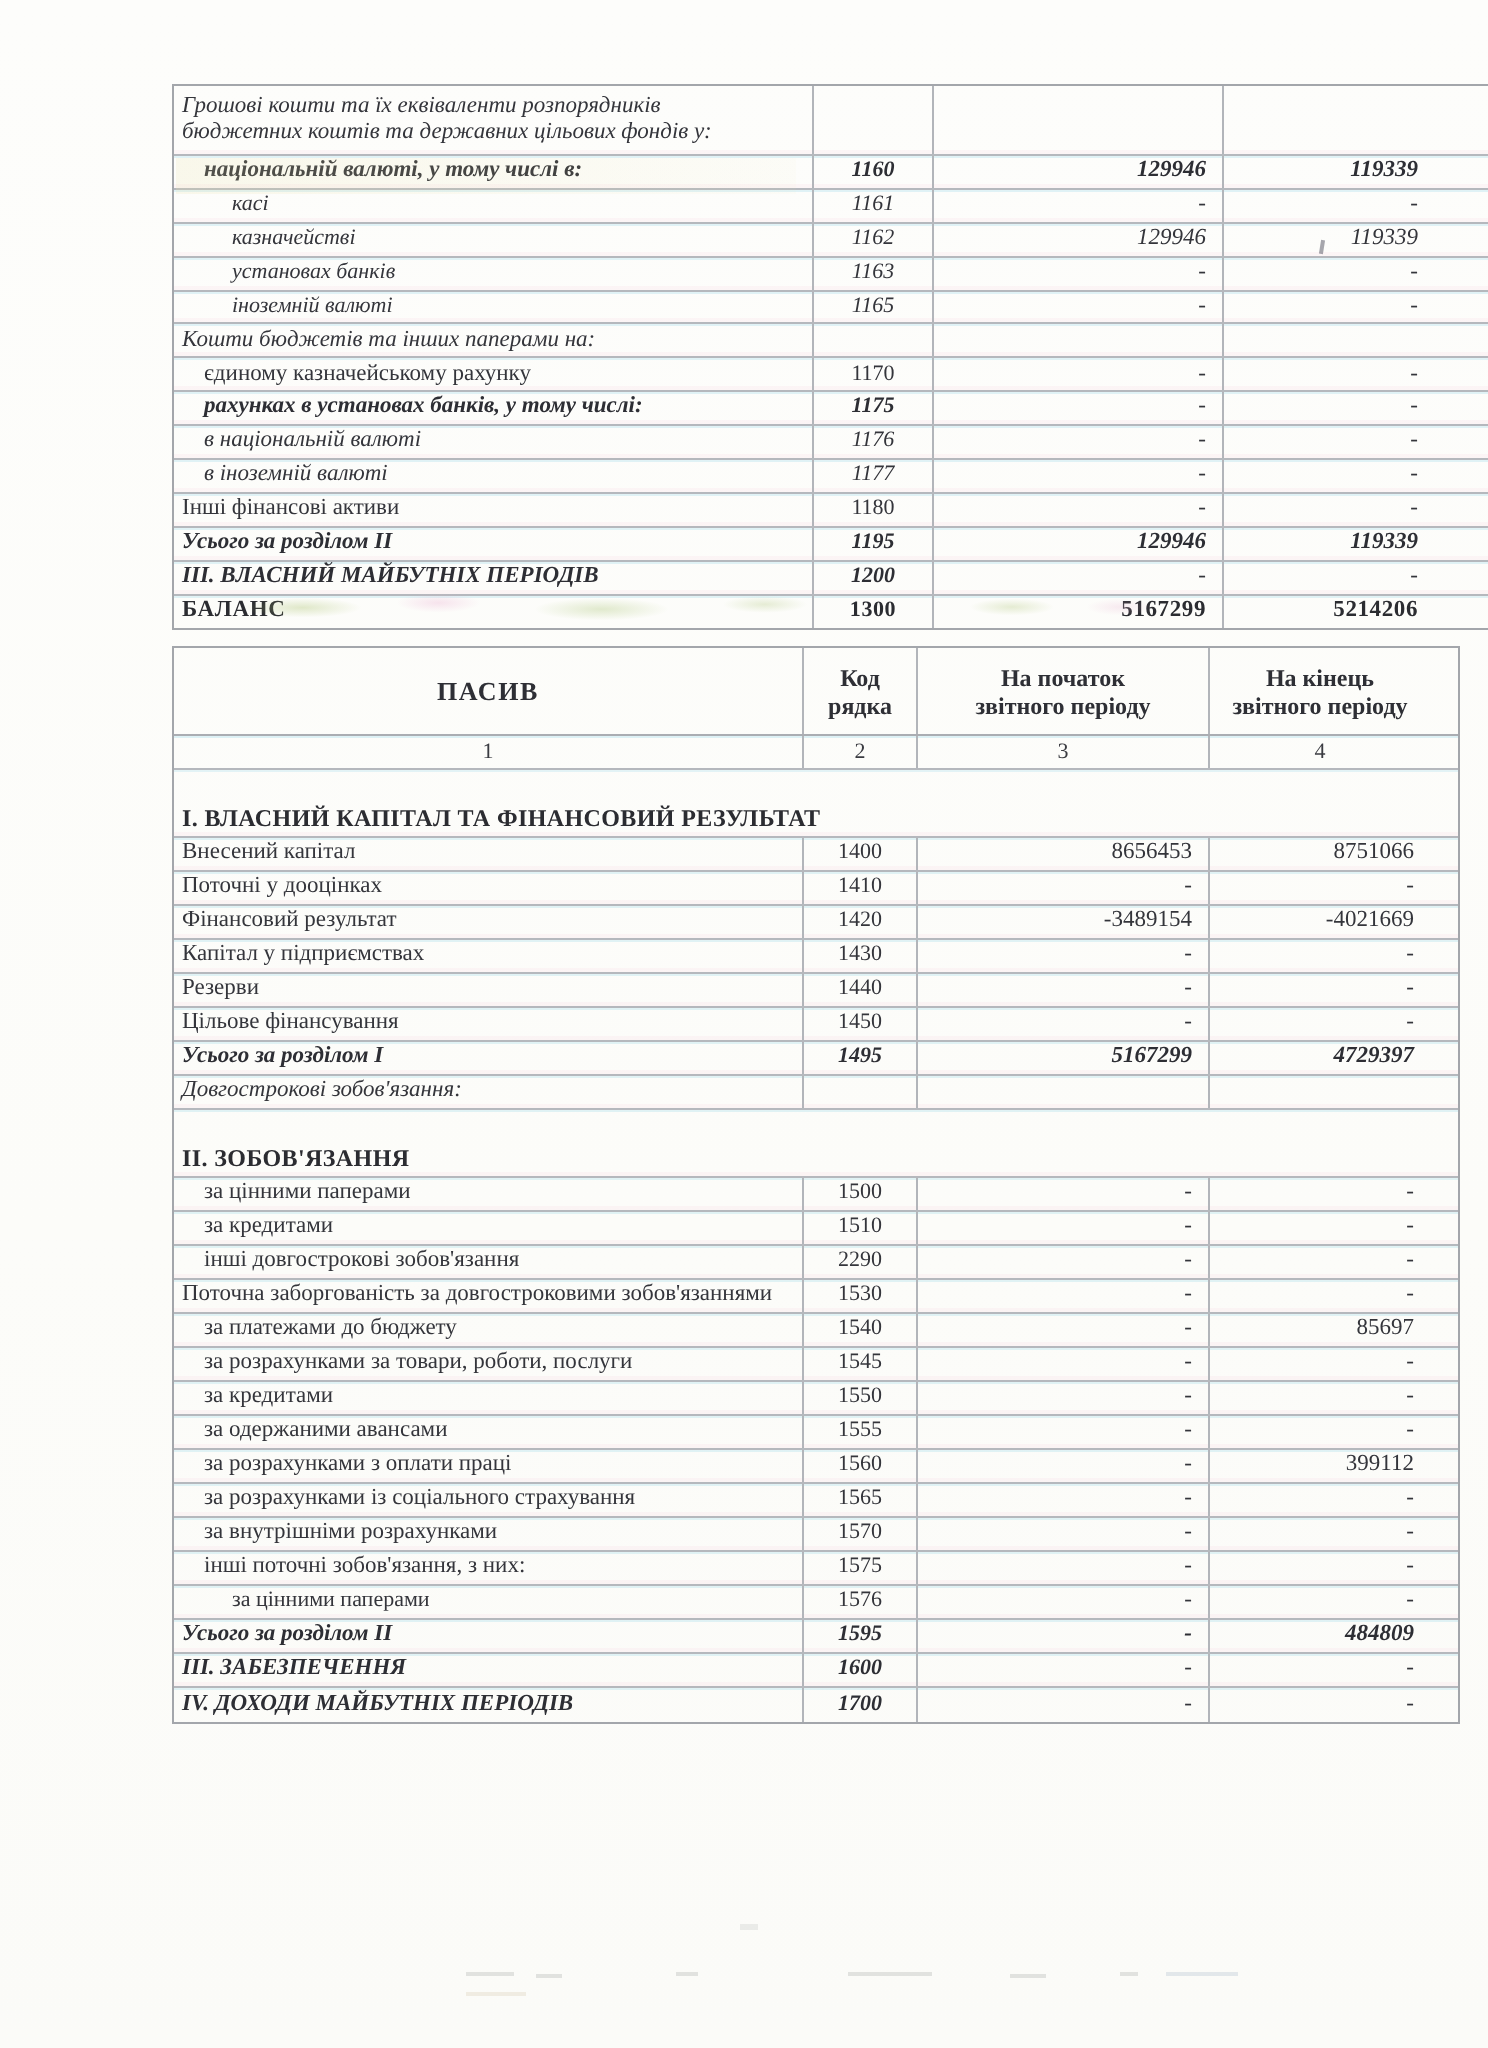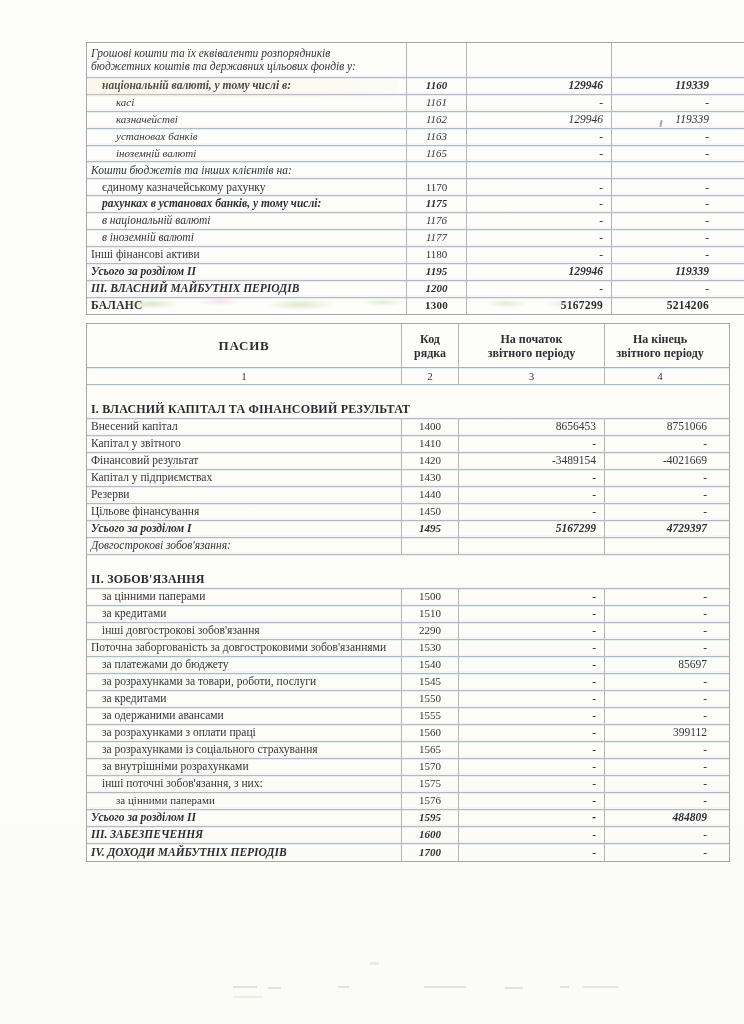--- a/index.html
+++ b/index.html
@@ -115,21 +115,21 @@
         <div class="cell val s-r">-</div>
         <div class="cell val s-r">-</div>
       </div>
       <div class="trow">
         <div class="cell lab ind2 s-i">іноземній валюті</div>
         <div class="cell code s-i">1165</div>
         <div class="cell val s-r">-</div>
         <div class="cell val s-r">-</div>
       </div>
       <div class="trow">
-        <div class="cell lab ind0 s-i">Кошти бюджетів та інших клієнтів на:</div>
+        <div class="cell lab ind0 s-i">Кошти бюджетів та інших паперами на:</div>
         <div class="cell code s-i"></div>
         <div class="cell val s-r"></div>
         <div class="cell val s-r"></div>
       </div>
       <div class="trow">
         <div class="cell lab ind1 s-r">єдиному казначейському рахунку</div>
         <div class="cell code s-r">1170</div>
         <div class="cell val s-r">-</div>
         <div class="cell val s-r">-</div>
       </div>
@@ -197,21 +197,21 @@
         <div class="trow section">
           <div class="cell lab s-b">I. ВЛАСНИЙ КАПІТАЛ ТА ФІНАНСОВИЙ РЕЗУЛЬТАТ</div>
         </div>
         <div class="trow">
           <div class="cell lab ind0 s-r">Внесений капітал</div>
           <div class="cell code s-r">1400</div>
           <div class="cell val s-r">8656453</div>
           <div class="cell val s-r">8751066</div>
         </div>
         <div class="trow">
-          <div class="cell lab ind0 s-r">Капітал у звітного</div>
+          <div class="cell lab ind0 s-r">Поточні у дооцінках</div>
           <div class="cell code s-r">1410</div>
           <div class="cell val s-r">-</div>
           <div class="cell val s-r">-</div>
         </div>
         <div class="trow">
           <div class="cell lab ind0 s-r">Фінансовий результат</div>
           <div class="cell code s-r">1420</div>
           <div class="cell val s-r">-3489154</div>
           <div class="cell val s-r">-4021669</div>
         </div>

